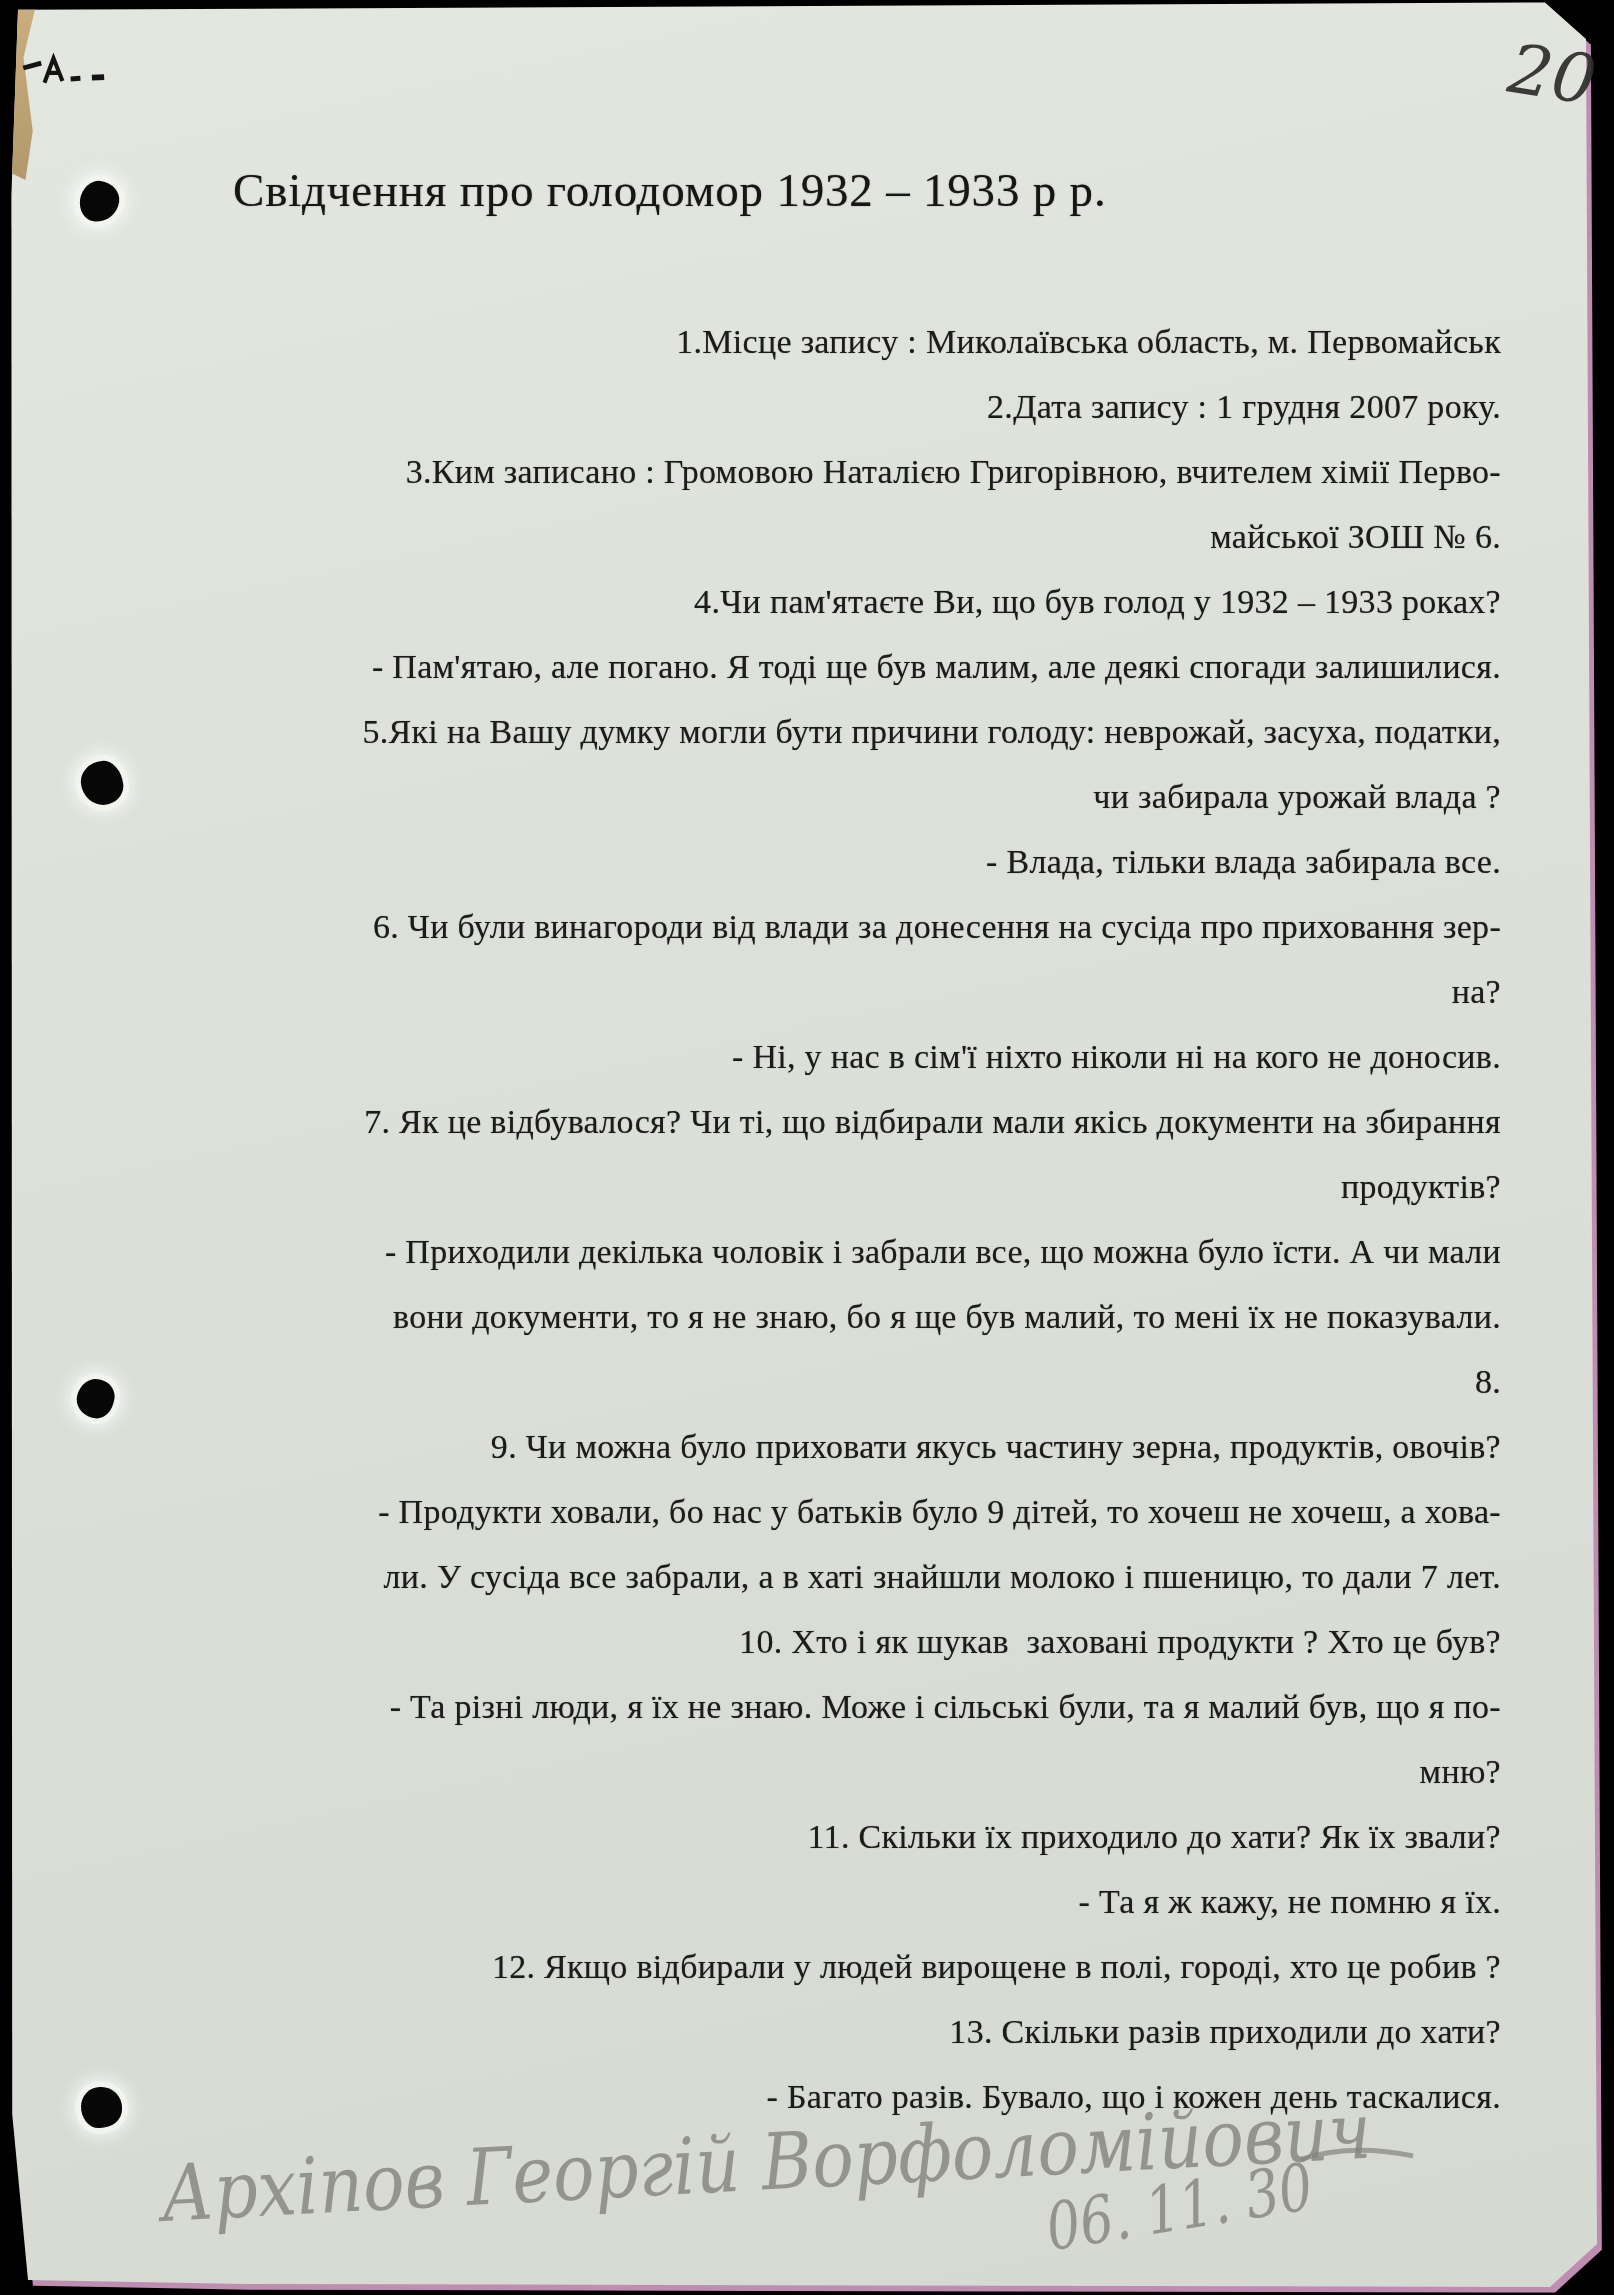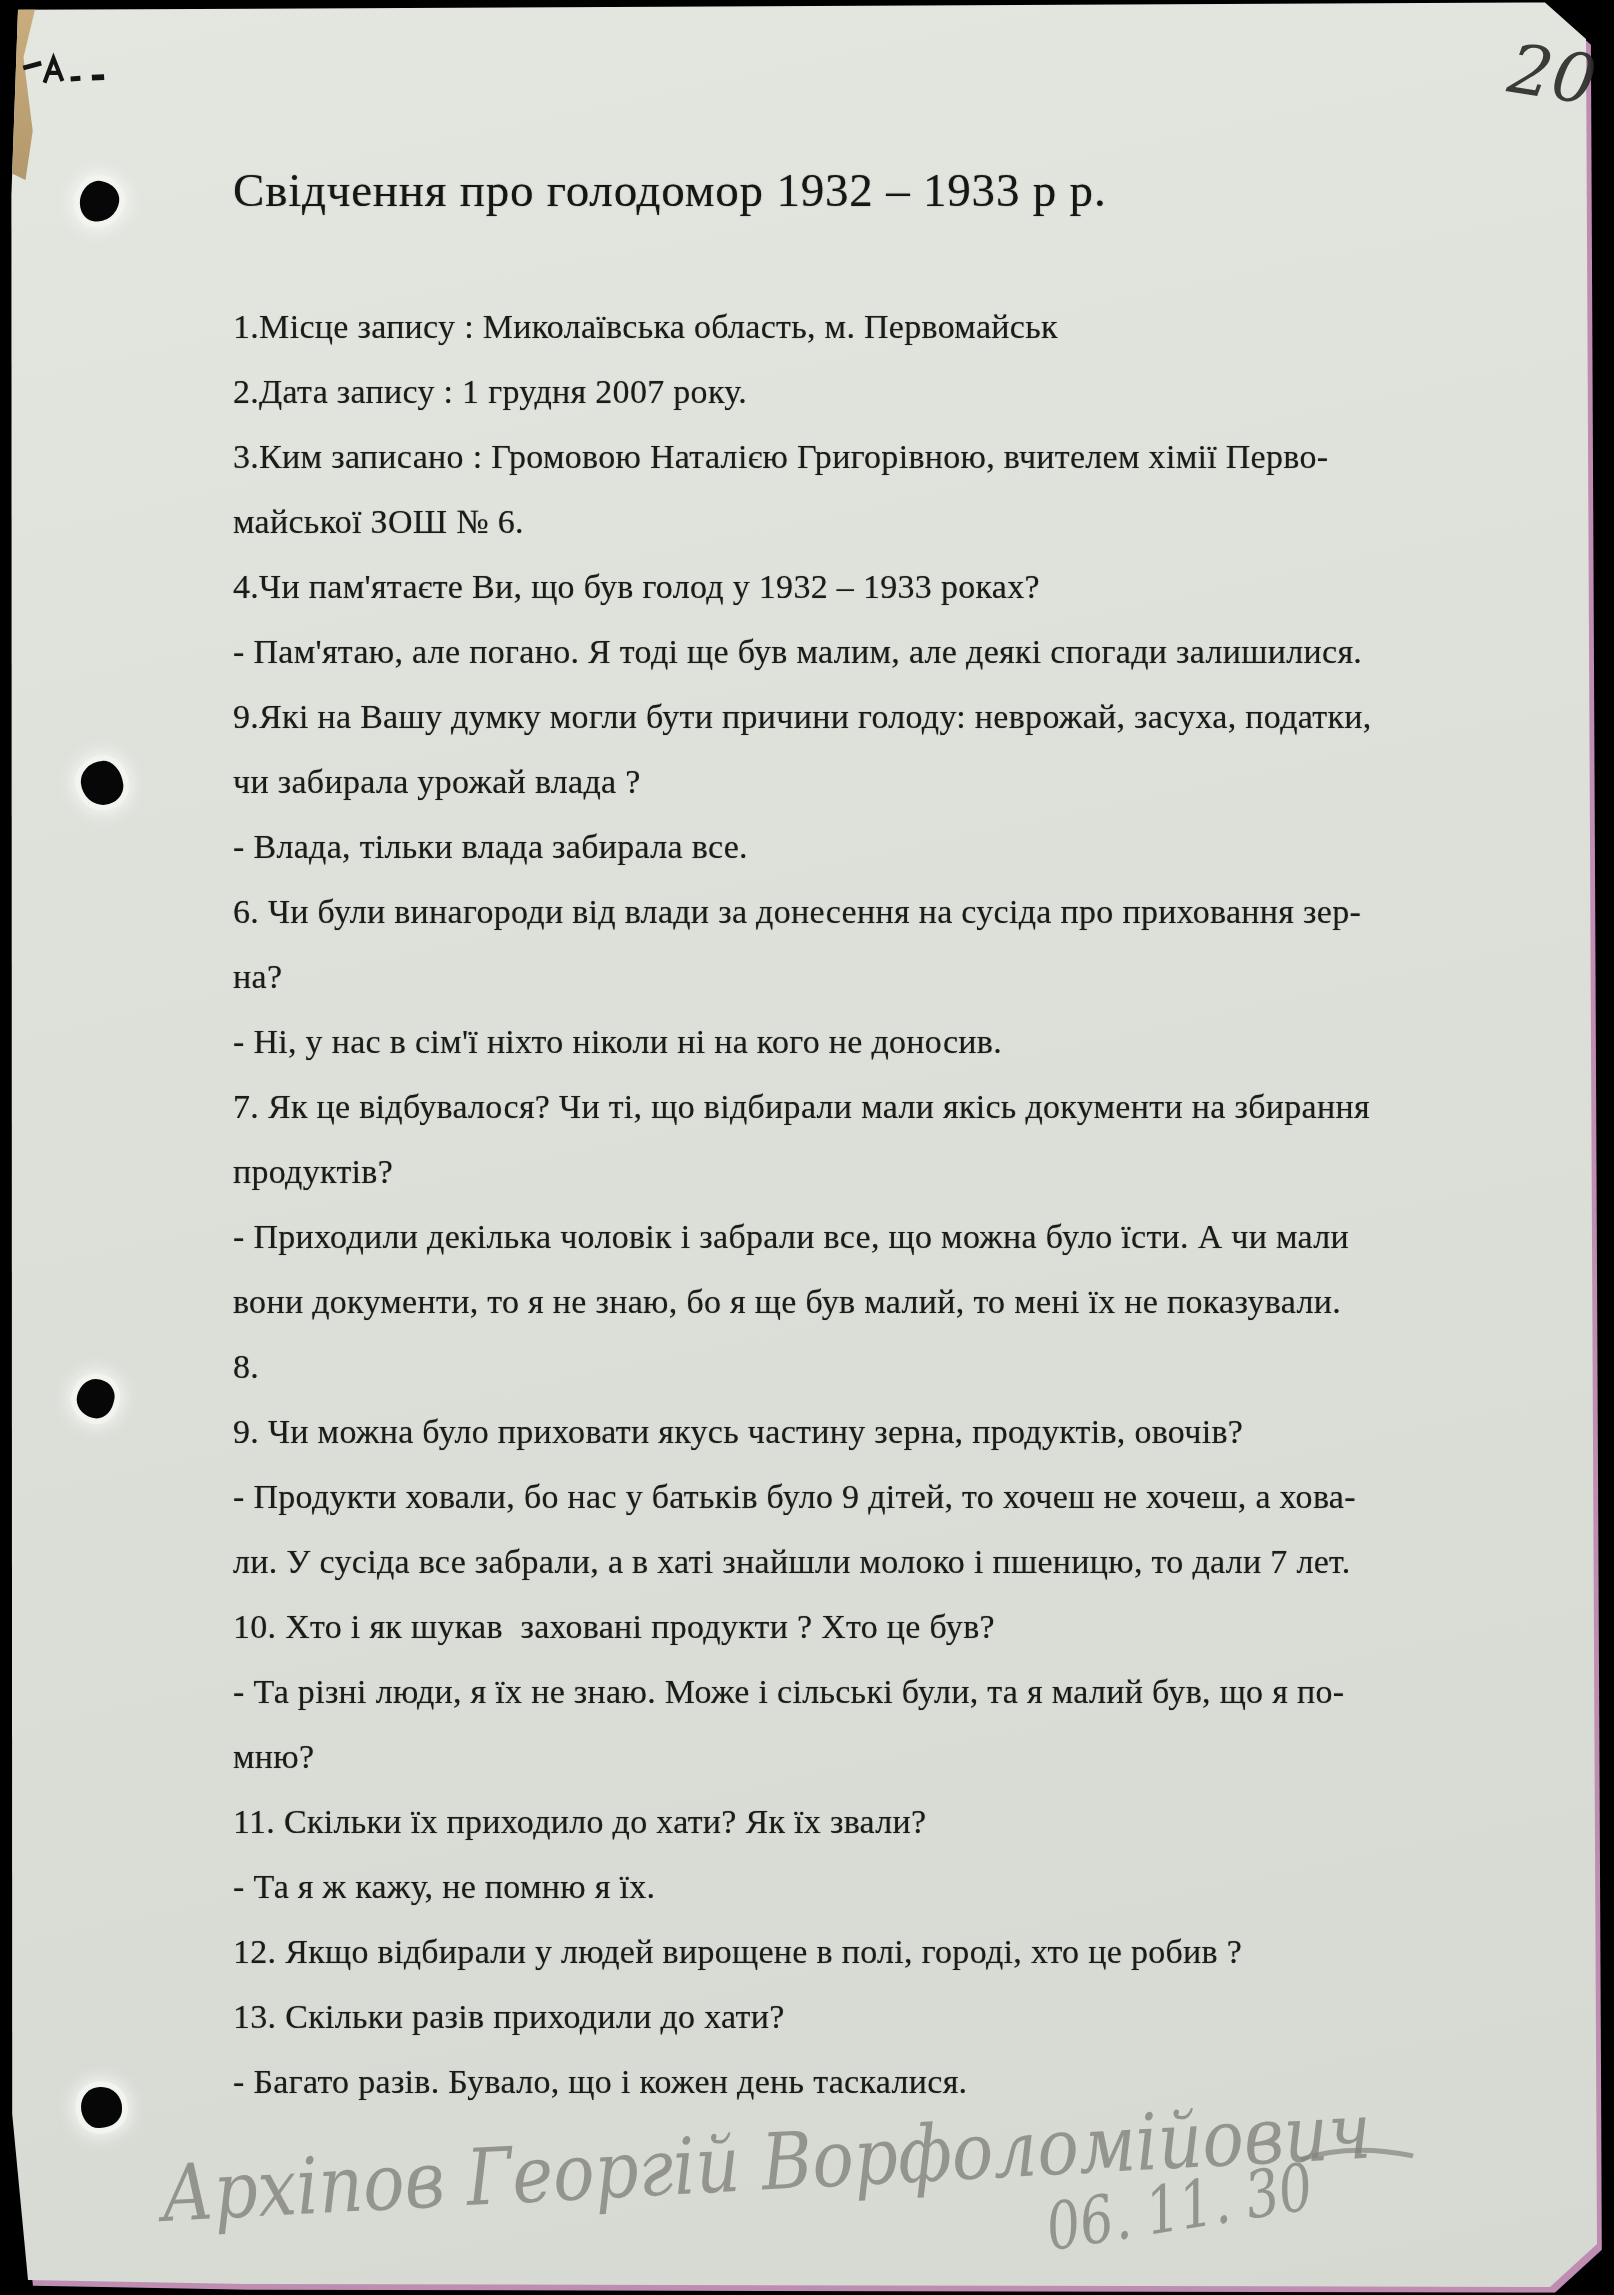--- a/index.html
+++ b/index.html
@@ -29,22 +29,23 @@
     background:linear-gradient(175deg,#cbae7e,#b2986c);
     clip-path:polygon(0 0,100% 0,55% 30%,88% 72%,62% 100%,10% 96%,0 28%);
   }
   .title{
     position:absolute;left:233px;top:161px;
     font-size:47px;line-height:59px;letter-spacing:0.8px;
     color:#161615;white-space:pre;
     text-shadow:0 0 1.2px rgba(25,25,25,.55);
   }
   .body-text{
-    position:absolute;left:233px;top:294px;width:1268px;
+    position:absolute;left:233px;top:309px;width:1268px;
     color:#1b1b1a;
+    text-align:right;
   }
   .line{
     height:65px;line-height:65px;font-size:34px;
     letter-spacing:0.3px;white-space:pre;
     text-shadow:0 0 1px rgba(25,25,25,.5);
   }
   .hole{
     position:absolute;background:#070707;
     box-shadow:0 0 0 5.7px #f2f4ef, 0 0 16.3px 9.8px rgba(246,248,243,.85);
   }
@@ -90,21 +91,21 @@
 
     <div class="title">Свідчення про голодомор 1932 – 1933 р р.</div>
 
     <div class="body-text">
       <div class="line">1.Місце запису : Миколаївська область, м. Первомайськ</div>
       <div class="line">2.Дата запису : 1 грудня 2007 року.</div>
       <div class="line">3.Ким записано : Громовою Наталією Григорівною, вчителем хімії Перво-</div>
       <div class="line">майської ЗОШ № 6.</div>
       <div class="line">4.Чи пам'ятаєте Ви, що був голод у 1932 – 1933 роках?</div>
       <div class="line">- Пам'ятаю, але погано. Я тоді ще був малим, але деякі спогади залишилися.</div>
-      <div class="line">9.Які на Вашу думку могли бути причини голоду: неврожай, засуха, податки,</div>
+      <div class="line">5.Які на Вашу думку могли бути причини голоду: неврожай, засуха, податки,</div>
       <div class="line">чи забирала урожай влада ?</div>
       <div class="line">- Влада, тільки влада забирала все.</div>
       <div class="line">6. Чи були винагороди від влади за донесення на сусіда про приховання зер-</div>
       <div class="line">на?</div>
       <div class="line">- Ні, у нас в сім'ї ніхто ніколи ні на кого не доносив.</div>
       <div class="line">7. Як це відбувалося? Чи ті, що відбирали мали якісь документи на збирання</div>
       <div class="line">продуктів?</div>
       <div class="line">- Приходили декілька чоловік і забрали все, що можна було їсти. А чи мали</div>
       <div class="line">вони документи, то я не знаю, бо я ще був малий, то мені їх не показували.</div>
       <div class="line">8.</div>

